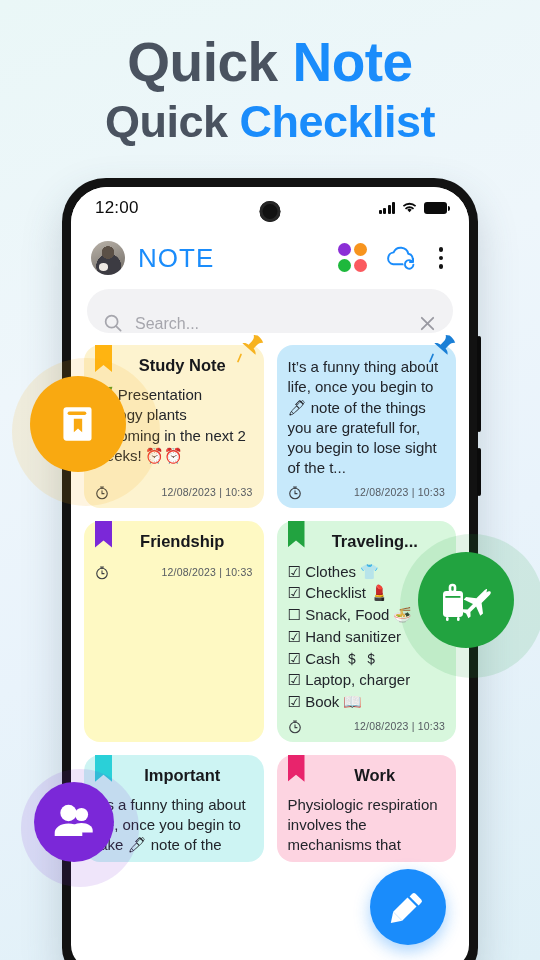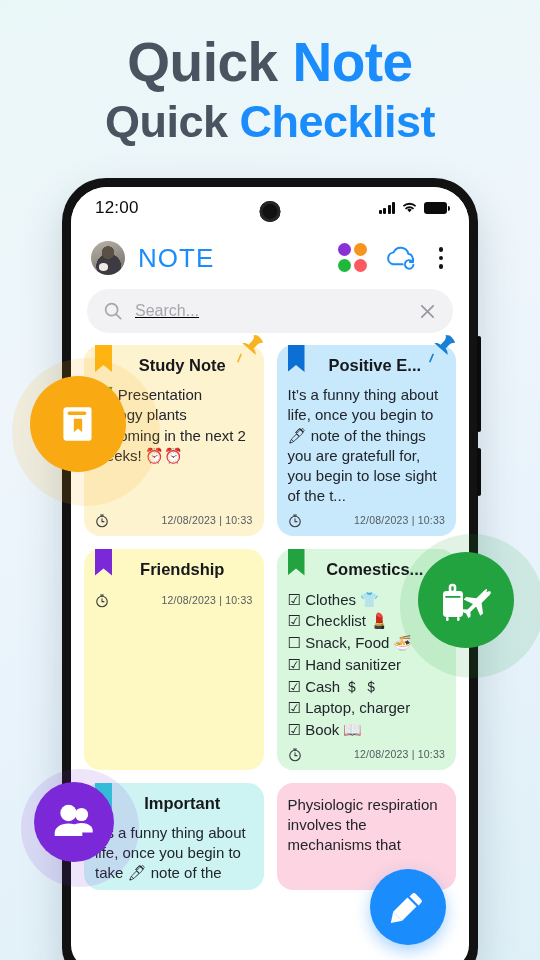--- a/index.html
+++ b/index.html
@@ -136,24 +136,23 @@
     align-items: center; justify-content: center; gap: 4px;
   }
   .kebab i { width: 4.5px; height: 4.5px; border-radius: 50%; background: #141414; display: block; }
 
   
   .searchwrap { padding: 2px 16px 12px; background: #fff; }
   .search {
     height: 44px;
     background: #f2f2f4;
     border-radius: 22px;
-    display: flex; align-items: center;
+    display: flex; align-items: flex-end;
     padding: 0 16px;
     gap: 12px;
-    text-decoration: underline;
   }
   .search .ph { flex: 1 1 auto; font-size: 16px; color: #a6a6ad; }
 
   
   .notes {
     padding: 0 13px;
     display: grid;
     grid-template-columns: 1fr 1fr;
     gap: 13px;
     background: #fff;
@@ -308,24 +307,20 @@
       </svg>
       <span class="ts">12/08/2023 | 10:33</span>
     </div>
         </div>
         <div class="card" style="background: rgb(199, 233, 251);">
 
   <svg class="pin" width="30" height="34" viewBox="0 0 30 34">
     <path d="M5 21.5 2 28.5" stroke="#1a7fd6" stroke-width="1.7" stroke-linecap="round" fill="none"></path>
     <path d="M21.6 2.6c2.6 2 4.4 4.3 5.6 7.1-2.4-.3-4.5.5-6.2 2.2l-3.4 3.6c1.7 1.9 2.3 4 1.9 6.3L6.4 10.2c2.2-.6 4.3-.1 6.2 1.5l3.3-3.5c1.7-1.8 2.4-3.9 1.8-6.3 1.3.1 2.6.3 3.9.7Z" fill="#1a7fd6"></path>
   </svg>
-    <div class="card-head">
-      <span class="ribbon" style="background:#0b6fd4"></span>
-      <span class="card-title">Positive E...</span>
-    </div>
     <div class="card-body">It’s a funny thing about life, once you begin to 🖊 note of the things you are gratefull for, you begin to lose sight of the t...</div>
 
     <div class="card-foot">
       <svg width="14" height="15" viewBox="0 0 16 17">
         <circle cx="8" cy="9.7" r="6" fill="none" stroke="#3a3d42" stroke-width="1.3"></circle>
         <path d="M6.3 2.2h3.4M8 2.2v1.8" stroke="#3a3d42" stroke-width="1.3" stroke-linecap="round"></path>
         <path d="M8 6.6v3.2h2.3" stroke="#3a3d42" stroke-width="1.2" stroke-linecap="round" fill="none"></path>
       </svg>
       <span class="ts">12/08/2023 | 10:33</span>
     </div>
@@ -343,21 +338,21 @@
         <path d="M6.3 2.2h3.4M8 2.2v1.8" stroke="#3a3d42" stroke-width="1.3" stroke-linecap="round"></path>
         <path d="M8 6.6v3.2h2.3" stroke="#3a3d42" stroke-width="1.2" stroke-linecap="round" fill="none"></path>
       </svg>
       <span class="ts">12/08/2023 | 10:33</span>
     </div>
         </div>
         <div class="card" style="background: rgb(216, 247, 221);">
 
     <div class="card-head">
       <span class="ribbon" style="background:#22a340"></span>
-      <span class="card-title">Comestics...</span>
+      <span class="card-title">Traveling...</span>
     </div>
     <div class="card-body">
             <div class="check-line"><span>☑</span> <span>Clothes 👕</span></div>
             <div class="check-line"><span>☑</span> <span>Checklist 💄</span></div>
             <div class="check-line"><span>☐</span> <span>Snack, Food 🍜</span></div>
             <div class="check-line"><span>☑</span> <span>Hand sanitizer</span></div>
             <div class="check-line"><span>☑</span> <span>Cash ＄ ＄</span></div>
             <div class="check-line"><span>☑</span> <span>Laptop, charger</span></div>
             <div class="check-line"><span>☑</span> <span>Book 📖</span></div>
           </div>
@@ -374,20 +369,24 @@
         <div class="card" style="background: rgb(205, 244, 243);">
 
     <div class="card-head">
       <span class="ribbon" style="background:#2ad0d8"></span>
       <span class="card-title">Important</span>
     </div>
     <div class="card-body">It’s a funny thing about life, once you begin to take 🖊 note of the</div>
     </div>
         <div class="card" style="background: rgb(253, 212, 225);">
 
+    <div class="card-head">
+      <span class="ribbon" style="background:#e8246c"></span>
+      <span class="card-title">Work</span>
+    </div>
     <div class="card-body">Physiologic respiration involves the mechanisms that</div>
     </div>
       </div>
   </div>
 </div>
 
 <div class="halo" style="left:12px; top:358px; width:148px; height:148px; background:rgba(249,169,17,0.13);"></div>
 <div class="badge" style="left:30px; top:376px; width:96px; height:96px; background:#f9a911; z-index:5;">
   <svg width="50" height="50" viewBox="0 0 48 48">
     <path d="M11 8h24a2 2 0 0 1 2 2v28a2 2 0 0 1-2 2H13a3 3 0 0 1-3-3V11a3 3 0 0 1 3-3Z" fill="#fff"></path>

